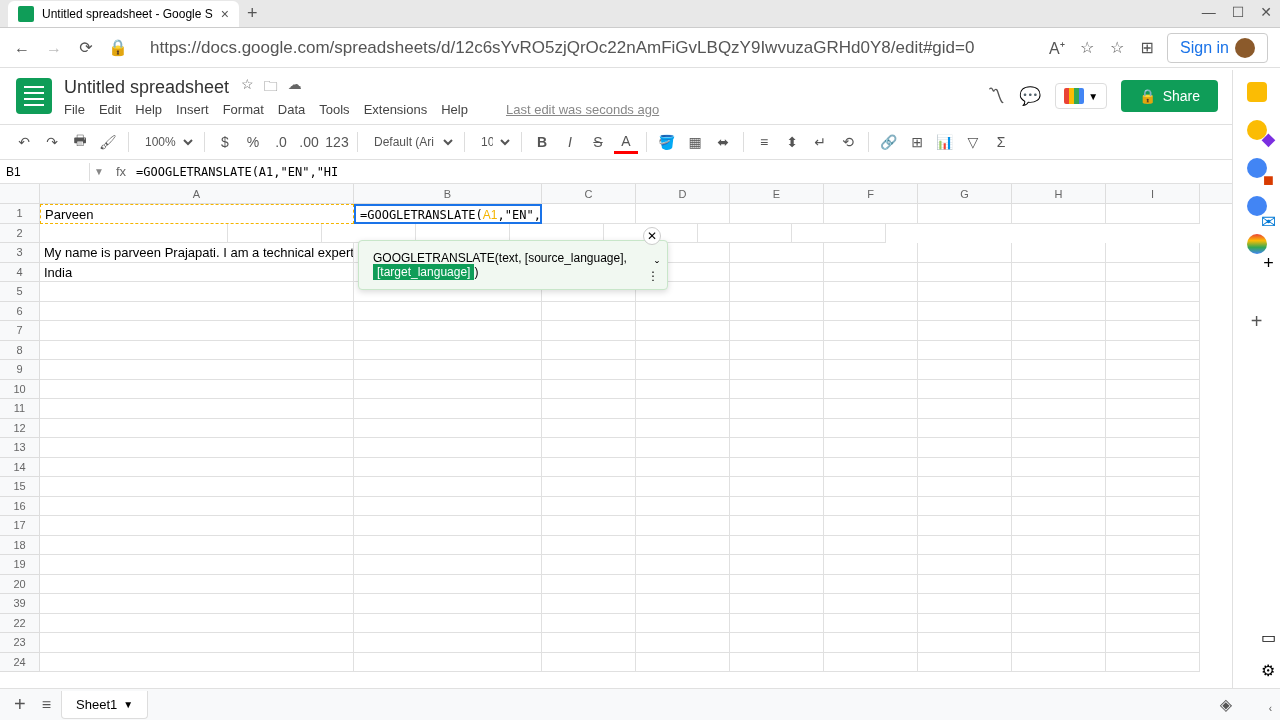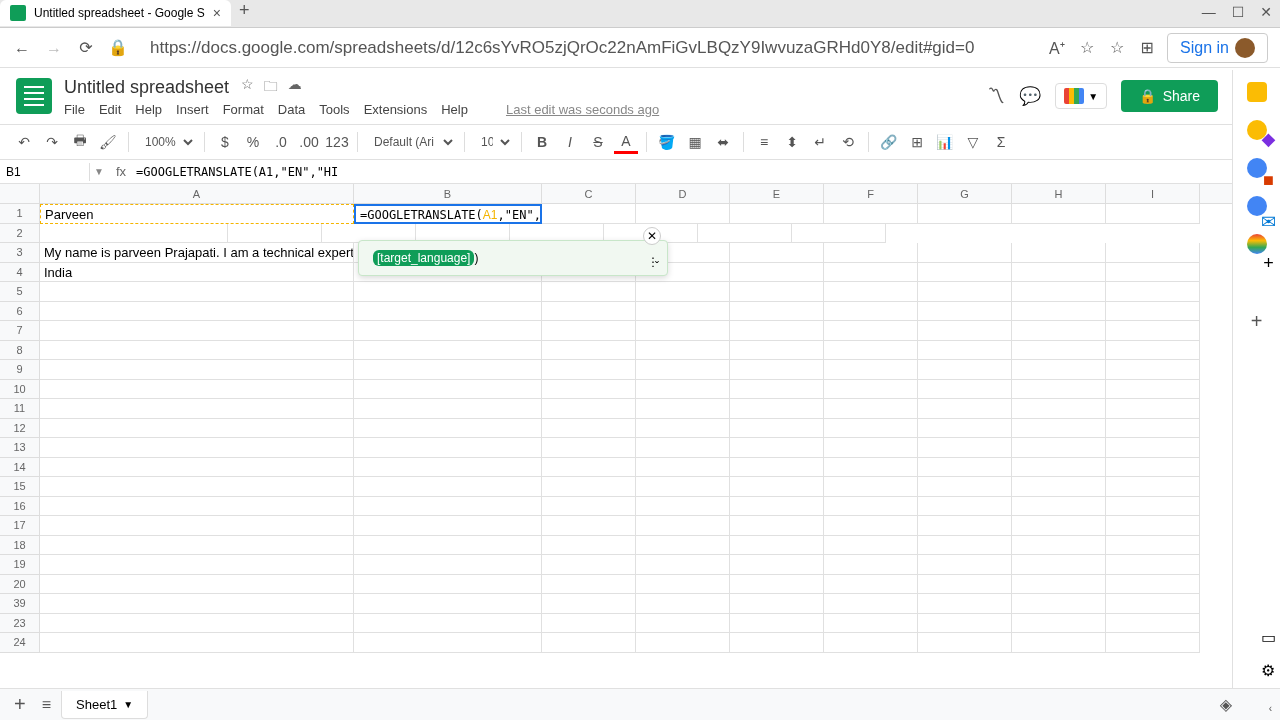--- a/index.html
+++ b/index.html
@@ -1,18 +1,18 @@
 <!DOCTYPE html>
 <html><head>
 <meta charset="utf-8">
 <style>
 * { margin: 0; padding: 0; box-sizing: border-box; font-family: Arial, sans-serif; }
 body { width: 1280px; height: 720px; overflow: hidden; background: #fff; position: relative; }
 
-.browser-tabs { height: 28px; background: #e8e8e8; display: flex; border-bottom: 1px solid #ccc; }
+.browser-tabs { height: 28px; background: #e8e8e8; display: flex; align-items: center; padding-left: 8px; border-bottom: 1px solid #ccc; }
 .tab { background: #fff; height: 26px; display: flex; align-items: center; padding: 0 10px; border-radius: 6px 6px 0 0; font-size: 12px; gap: 8px; min-width: 200px; }
 .tab-icon { width: 16px; height: 16px; background: #0f9d58; border-radius: 2px; }
 .tab-close { cursor: pointer; font-size: 14px; color: #555; }
 .new-tab { margin-left: 8px; font-size: 18px; color: #555; cursor: pointer; }
 .win-controls { position: absolute; right: 8px; top: 4px; display: flex; gap: 16px; font-size: 14px; color: #555; }
 
 .url-bar { height: 40px; display: flex; align-items: center; padding: 0 12px; gap: 12px; background: #fff; border-bottom: 1px solid #e0e0e0; }
 .nav-icon { width: 20px; height: 20px; display: flex; align-items: center; justify-content: center; color: #555; cursor: pointer; font-size: 16px; }
 .url-input { flex: 1; font-size: 17px; color: #555; padding: 6px 10px; border: none; outline: none; }
 .url-actions { display: flex; gap: 10px; align-items: center; }
@@ -59,21 +59,21 @@
 .col-other { width: 94px; }
 
 .cell-a1 { border: 1px dashed #f4b400; background: #fff; }
 .cell-b1 { border: 2px solid #1a73e8 !important; position: relative; font-family: monospace; font-size: 12px; }
 .ref-a1 { color: #f4b400; }
 
 .formula-hint { position: absolute; left: 358px; top: 240px; background: #f1f8f1; border: 1px solid #c8e6c9; border-radius: 4px; padding: 10px 14px; font-size: 12px; font-family: monospace; width: 310px; box-shadow: 0 2px 6px rgba(0,0,0,0.15); z-index: 50; }
 .hint-close { position: absolute; right: 6px; top: -14px; width: 18px; height: 18px; border-radius: 50%; background: #fff; border: 1px solid #ccc; text-align: center; line-height: 16px; font-size: 12px; cursor: pointer; }
 .hint-expand { position: absolute; right: 8px; top: 8px; cursor: pointer; }
 .hint-dots { position: absolute; right: 8px; bottom: 6px; cursor: pointer; }
-.hint-hl { background: #0f9d58; color: #fff; padding: 1px 4px; border-radius: 6px; }
+.hint-hl { background: #0f9d58; color: #fff; padding: 1px 4px; border-radius: 0; }
 
 .side-panel { width: 48px; background: #fff; border-left: 1px solid #e0e0e0; display: flex; flex-direction: column; align-items: center; padding-top: 12px; gap: 18px; position: absolute; right: 0; top: 70px; bottom: 32px; }
 .side-ic { width: 20px; height: 20px; border-radius: 4px; cursor: pointer; }
 .search-side { position: absolute; right: 10px; top: 88px; font-size: 18px; color: #555; cursor: pointer; }
 
 .sheet-tabs { position: absolute; bottom: 0; left: 0; right: 0; height: 32px; background: #f8f9fa; border-top: 1px solid #e0e0e0; display: flex; align-items: center; padding: 0 8px; gap: 10px; }
 .add-sheet { font-size: 20px; color: #555; cursor: pointer; padding: 0 6px; }
 .all-sheets { cursor: pointer; color: #555; }
 .sheet-tab { background: #fff; padding: 6px 14px; border-radius: 0 0 4px 4px; font-size: 13px; border: 1px solid #ddd; border-top: none; display: flex; align-items: center; gap: 6px; }
 .explore { margin-left: auto; margin-right: 40px; color: #555; cursor: pointer; }
@@ -467,20 +467,32 @@
           <div class="cell col-B"></div>
           <div class="cell col-other"></div>
           <div class="cell col-other"></div>
           <div class="cell col-other"></div>
           <div class="cell col-other"></div>
           <div class="cell col-other"></div>
           <div class="cell col-other"></div>
           <div class="cell col-other"></div>
         </div>
         <div class="row">
+          <div class="row-h">22</div>
+          <div class="cell col-A"></div>
+          <div class="cell col-B"></div>
+          <div class="cell col-other"></div>
+          <div class="cell col-other"></div>
+          <div class="cell col-other"></div>
+          <div class="cell col-other"></div>
+          <div class="cell col-other"></div>
+          <div class="cell col-other"></div>
+          <div class="cell col-other"></div>
+        </div>
+        <div class="row">
           <div class="row-h">23</div>
           <div class="cell col-A"></div>
           <div class="cell col-B"></div>
           <div class="cell col-other"></div>
           <div class="cell col-other"></div>
           <div class="cell col-other"></div>
           <div class="cell col-other"></div>
           <div class="cell col-other"></div>
           <div class="cell col-other"></div>
           <div class="cell col-other"></div>
@@ -497,20 +509,21 @@
           <div class="cell col-other"></div>
           <div class="cell col-other"></div>
         </div>
       </div>
   </div>
 </div>
 
 <div class="formula-hint">
   <span class="hint-close">✕</span>
   <span class="hint-expand">ˬ</span>
+  <div><span>GOOGLETRANSLATE(text, [source_language],</span></div>
   <div><span class="hint-hl">[target_language]</span><span>)</span></div>
   <span class="hint-dots">⋮</span>
 </div>
 
 <div class="side-panel">
   <div class="side-ic" style="background:#fbbc04"></div>
   <div class="side-ic" style="background:#fbbc04;border-radius:50%"></div>
   <div class="side-ic" style="background:#4285f4;border-radius:50%"></div>
   <div class="side-ic" style="background:#4285f4;border-radius:50%"></div>
   <div class="side-ic" style="background:linear-gradient(#ea4335,#fbbc04,#34a853,#4285f4);border-radius:50%"></div>

